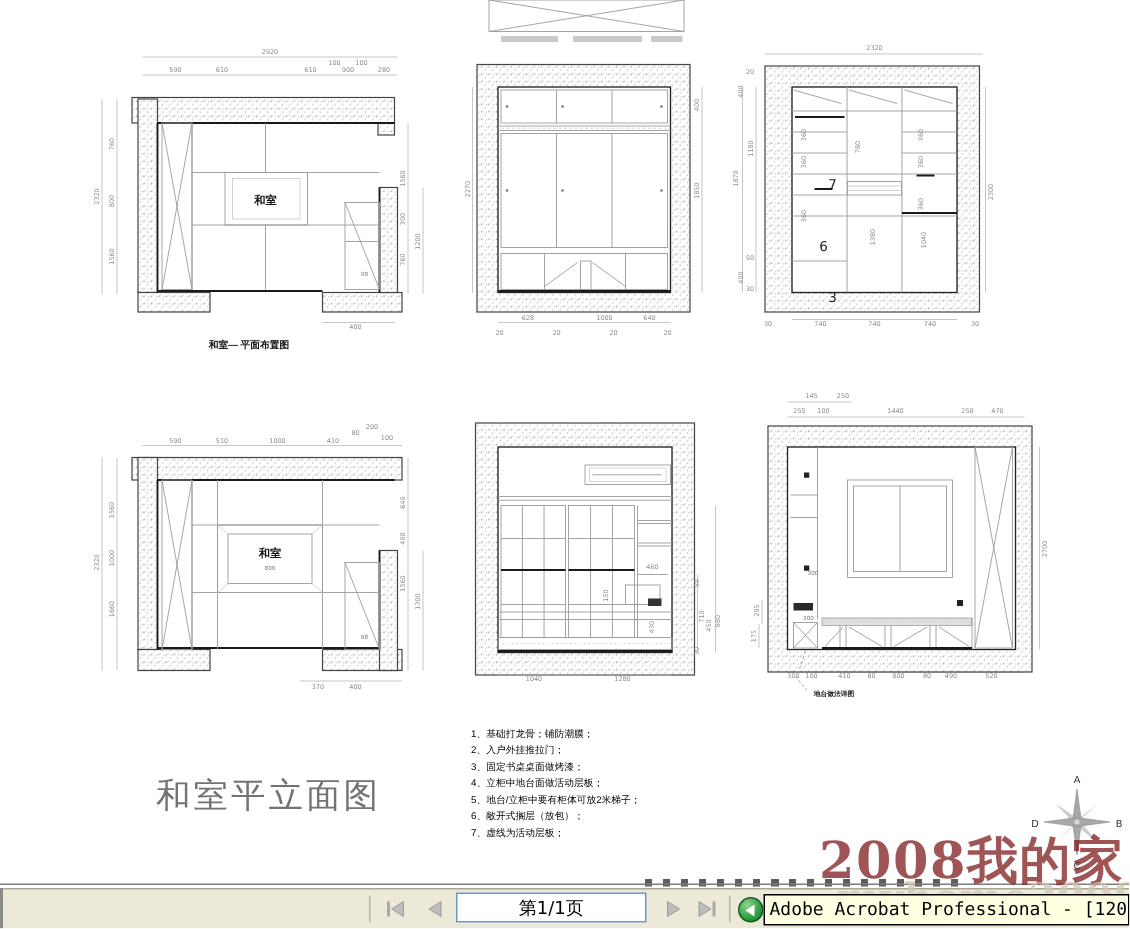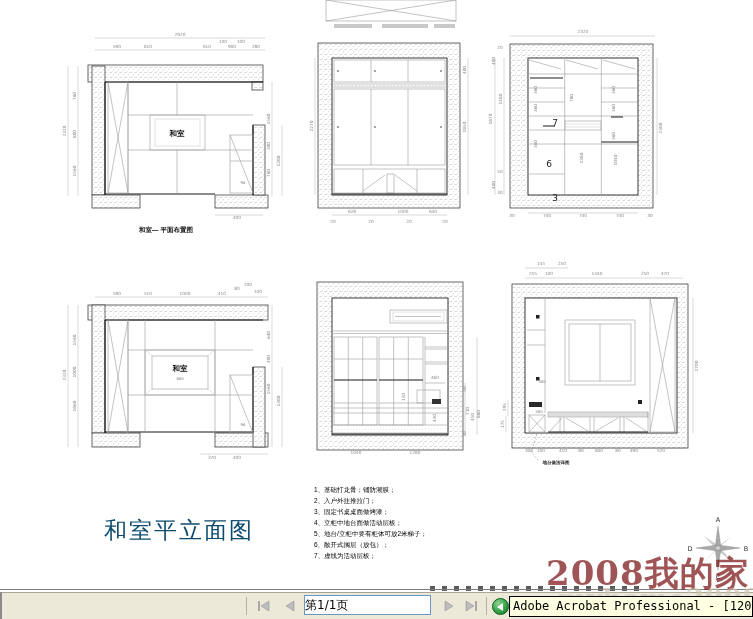--- a/index.html
+++ b/index.html
@@ -17,38 +17,38 @@
   text.tiny{font-size:3.8px;fill:#777;text-anchor:middle;font-family:"DejaVu Sans",sans-serif;}
   text.rm{font-size:7.5px;font-weight:600;fill:#111;text-anchor:middle;}
   text.cap{font-size:6.5px;font-weight:bold;fill:#111;text-anchor:middle;}
   text.num{font-size:9px;fill:#222;text-anchor:middle;font-family:"DejaVu Sans",sans-serif;}
   text.call{font-size:4.5px;fill:#111;text-anchor:middle;font-weight:bold;}
   text.cm{font-size:6.5px;fill:#333;text-anchor:middle;font-family:"DejaVu Sans",sans-serif;}
 
   #notes{position:absolute;left:314px;top:484px;width:200px;z-index:1;color:#000;}
   #notes .note-line{font-size:6.5px;line-height:11px;white-space:nowrap;}
   #sheet-title{position:absolute;left:104px;top:515px;font-size:23px;letter-spacing:2px;
-      color:#0c4a6e;font-family:Liberation Mono, monospace;z-index:1;}
+      color:#737373;font-family:Liberation Mono, monospace;z-index:1;}
   #watermark{position:absolute;z-index:4;pointer-events:none;}
   #wm1{position:absolute;left:546px;top:551px;font-size:34px;font-weight:bold;letter-spacing:1px;
       color:#7f1d1d;opacity:.75;font-family:"DejaVu Serif",serif;white-space:nowrap;}
   #wm2{position:absolute;left:558px;top:584px;font-size:27px;font-weight:bold;
       color:#cfc7b2;opacity:.7;font-family:"DejaVu Serif",serif;white-space:nowrap;}
   #cut-text{position:absolute;left:430px;top:586px;width:212px;height:5px;z-index:2;opacity:.8;
       background:repeating-linear-gradient(90deg,#333 0 5px,transparent 5px 12px);}
   #win-edge{position:absolute;left:0;top:589px;width:753px;height:1px;background:#7d7d7d;z-index:2;}
 
   
   #bottombar{position:absolute;left:0;top:592px;width:753px;height:27px;background:#ece9d8;
       border-top:1px solid #a9a599;z-index:3;box-sizing:border-box;}
   .bar-sep{position:absolute;top:4px;width:1px;height:18px;background:#b7b3a4;}
   .nav-btn{position:absolute;top:3px;width:24px;height:20px;display:flex;align-items:center;
       justify-content:center;cursor:default;}
   #page-box{position:absolute;left:304px;top:2px;width:127px;height:20px;box-sizing:border-box;
-      border:1px solid #6b96c8;background:#fff;font-size:12px;
+      border:1px solid #6b96c8;background:#fff;text-align:center;font-size:12px;
       font-family:"DejaVu Sans",sans-serif;color:#000;padding:0;}
   #task-tooltip{position:absolute;left:509px;top:596px;width:244px;height:21px;box-sizing:border-box;
       background:#ffffe1;border:1px solid #000;font-family:"DejaVu Sans Mono",monospace;
       font-size:12px;line-height:18px;color:#000;padding-left:3px;overflow:hidden;
       white-space:nowrap;z-index:6;}
   #green-icon{position:absolute;left:492px;top:598px;width:17px;height:17px;border-radius:50%;
       background:radial-gradient(circle at 35% 30%,#8ed48e,#2f9e42 60%,#157427);
       border:1px solid #0e5a1e;z-index:6;display:flex;align-items:center;justify-content:center;box-sizing:border-box;}
   #green-icon .arr{width:0;height:0;border-top:4px solid transparent;border-bottom:4px solid transparent;
       border-right:6px solid #fff;margin-right:2px;}

